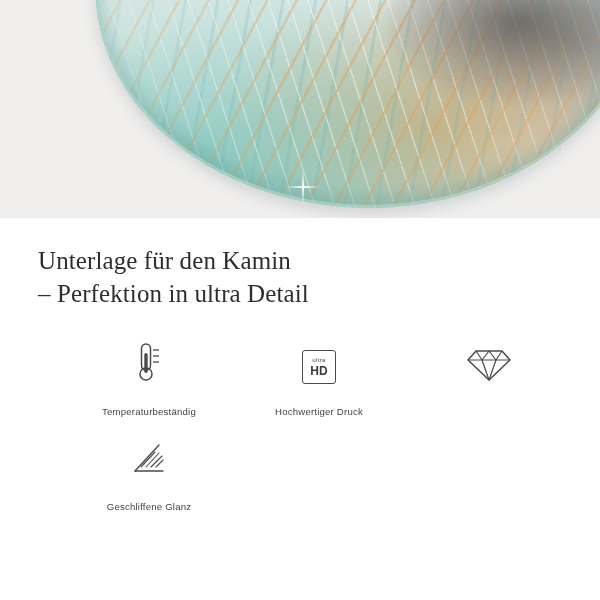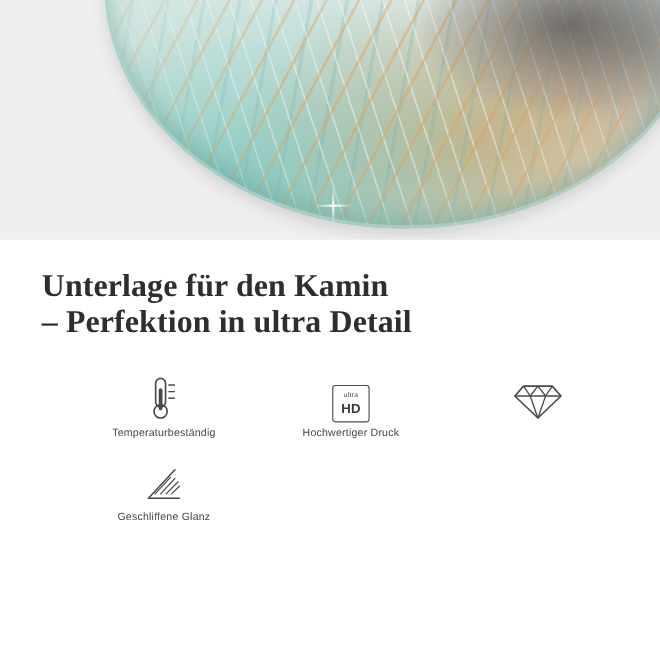--- a/index.html
+++ b/index.html
@@ -96,24 +96,24 @@
     top: 16px; left: 0; height: 2px; width: 34px;
     background: linear-gradient(to right, rgba(255,255,255,0) 0%, #fff 50%, rgba(255,255,255,0) 100%);
   }
 
   
   .content {
     padding: 26px 38px 0 38px;
   }
   .headline {
     font-family: "Liberation Serif", serif;
-    font-size: 29px;
+    font-size: 25px;
     line-height: 33px;
     color: #2e2e2e;
-    font-weight: 700;
+    font-weight: 400;
     margin: 0;
     letter-spacing: 0.1px;
   }
   .headline .line2 {
     display: block;
   }
   .paragraph {
     margin: 19px 0 0 0;
     font-size: 11.6px;
     line-height: 21px;
@@ -134,21 +134,21 @@
     width: 170px;
     text-align: center;
   }
   .feature-icon {
     height: 48px;
     display: flex;
     align-items: flex-end;
     justify-content: center;
   }
   .feature-label {
-    margin-top: 4px;
+    margin-top: 22px;
     font-size: 9.6px;
     color: #444444;
     letter-spacing: 0.2px;
   }
   .ultrahd-box {
     width: 32px;
     height: 32px;
     border: 1.6px solid #4a4a4a;
     border-radius: 3px;
     display: flex;

